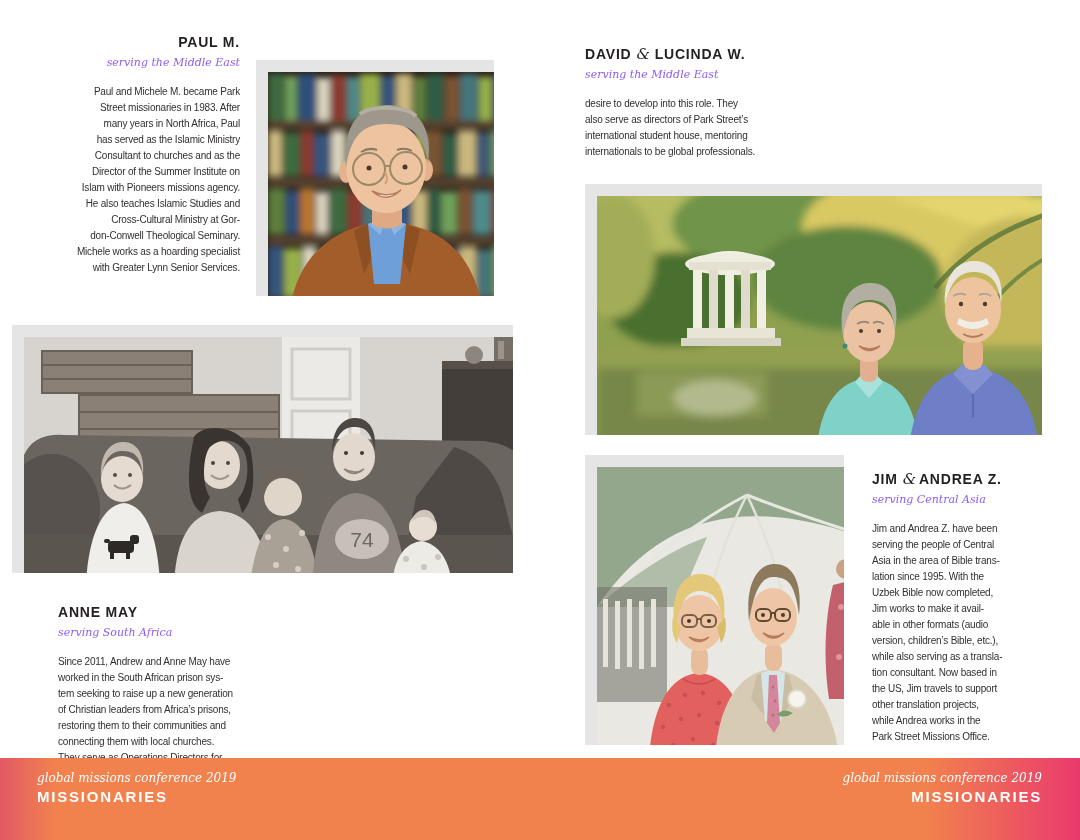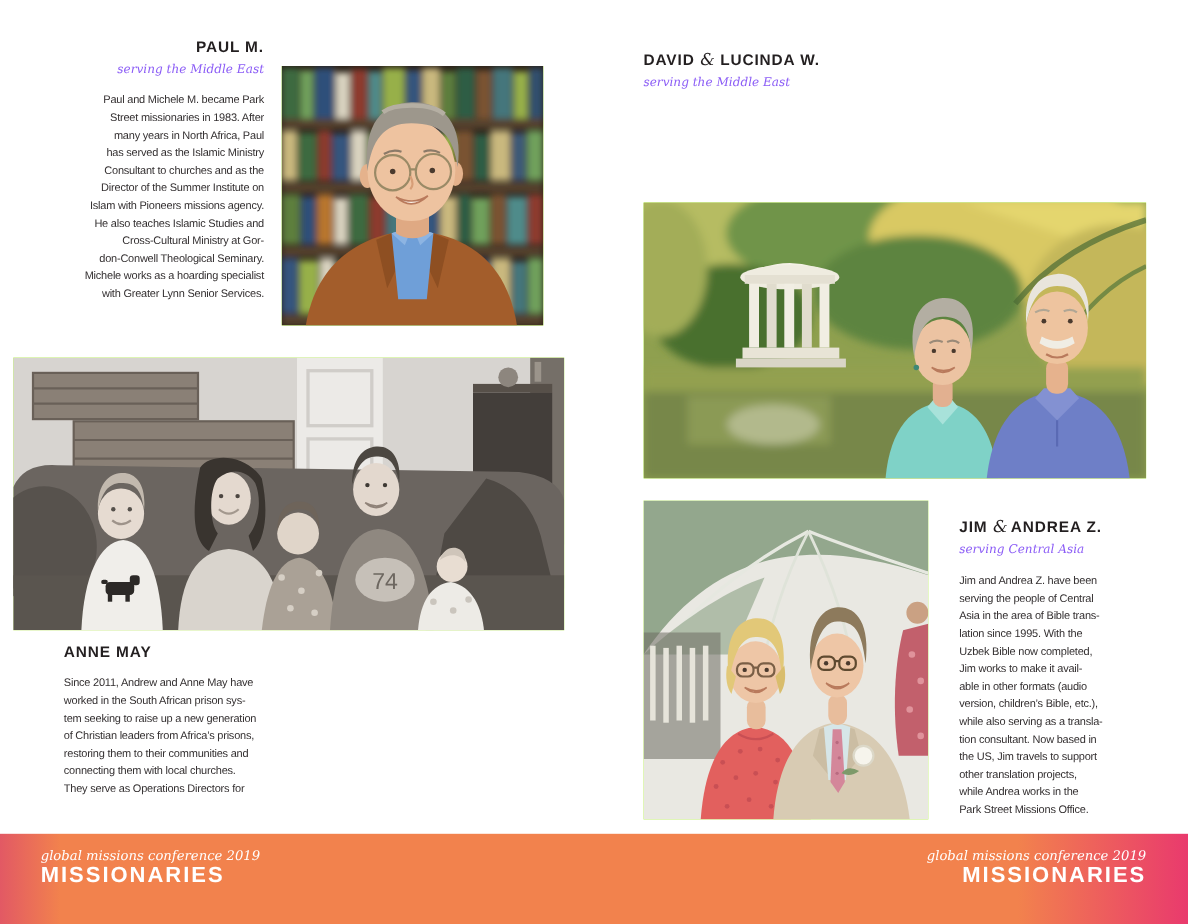--- a/index.html
+++ b/index.html
@@ -14,48 +14,48 @@
   .subtitle { font-family:"DejaVu Serif", serif; font-style:italic; font-size:11px; color:#8b5cf6; margin-top:3px; line-height:17px; }
   .body {
     font-size:10px; line-height:16px; letter-spacing:-0.2px;
     white-space:pre-line; margin:13px 0 0 0; color:#332f30;
   }
   .cols { display:flex; margin-top:13px; }
   .cols .body { margin-top:0; }
 
   
   .paul-text { position:absolute; left:20px; top:34px; width:220px; text-align:right; }
-  .photo { position:absolute; margin:0; padding:0; overflow:hidden; background:#bef264; }
+  .photo { position:absolute; margin:0; padding:12px; overflow:hidden; background:#e5e5e5; }
   .photo svg { display:block; }
   .photo-paul   { left:256px; top:60px;  width:238px; height:236px; }
   .photo-family { left:12px;  top:325px; width:501px; height:248px; }
   .photo-david  { left:585px; top:184px; width:457px; height:251px; }
   .photo-jim    { left:585px; top:455px; width:259px; height:290px; }
 
-  .anne-text  { position:absolute; left:58px; top:584px; width:462px; }
+  .anne-text  { position:absolute; left:58px; top:604px; width:462px; }
   .anne-col1  { width:232px; }
   .anne-col2  { width:228px; }
 
   .david-text { position:absolute; left:585px; top:46px; width:458px; }
   .david-col1 { width:229px; }
   .david-col2 { width:229px; }
 
   .jim-text   { position:absolute; left:872px; top:471px; width:180px; }
 
   
   .footer {
     position:absolute; left:0; top:758px; width:1080px; height:82px;
     background:linear-gradient(90deg,#e25964 0px,#f2824d 55px,#f2824d 925px,#e93a6d 1080px);
     color:#ffffff;
   }
   .footer-block { position:absolute; top:13px; }
   .footer-block.left  { left:37px; text-align:left; }
   .footer-block.right { right:38px; text-align:right; }
   .footer-conference { font-family:"DejaVu Serif", serif; font-style:italic; font-size:12px; line-height:15px; }
-  .footer-title { font-size:20px; font-weight:bold; letter-spacing:1.8px; line-height:19px; margin-top:1px; }
+  .footer-title { font-size:15px; font-weight:bold; letter-spacing:1.8px; line-height:19px; margin-top:1px; }
 </style>
 </head>
 <body>
 
 <div class="spread">
 
   <section class="paul-text">
     <h2 class="heading">PAUL M.</h2>
     <div class="subtitle">serving the Middle East</div>
     <p class="body">Paul and Michele M. became Park
@@ -231,35 +231,40 @@
         <path d="M388,184 C390,176 396,172 402,173 C408,174 412,180 411,186 C406,178 396,178 388,184 Z" fill="#cfc5ba"></path>
         <circle cx="382" cy="222" r="3" fill="#cac5bd"></circle>
           <circle cx="400" cy="230" r="3" fill="#cac5bd"></circle>
         <circle cx="414" cy="220" r="3" fill="#cac5bd"></circle>
       </g>
     </svg>
   </figure>
 
   <section class="anne-text">
     <h2 class="heading">ANNE MAY</h2>
+    <div class="subtitle">serving South Africa</div>
     <div class="cols">
       <p class="body anne-col1">Since 2011, Andrew and Anne May have
 worked in the South African prison sys-
 tem seeking to raise up a new generation
 of Christian leaders from Africa’s prisons,
 restoring them to their communities and
 connecting them with local churches.
 They serve as Operations Directors for</p>
     </div>
   </section>
 
   <section class="david-text">
     <h2 class="heading"><span>DAVID</span><span class="amp">&amp;</span><span>LUCINDA W.</span></h2>
     <div class="subtitle">serving the Middle East</div>
     <div class="cols">
+      <p class="body david-col2">desire to develop into this role. They
+also serve as directors of Park Street’s
+international student house, mentoring
+internationals to be global professionals.</p>
     </div>
   </section>
 
   <figure class="photo photo-david" title="David and Lucinda W. outdoors beside a pond with a white gazebo">
     <svg width="457" height="251" viewBox="0 0 457 251">
       <defs>
           <filter id="dblur" x="-10%" y="-10%" width="120%" height="120%">
             <feGaussianBlur stdDeviation="4"></feGaussianBlur>
           </filter>
         </defs>

